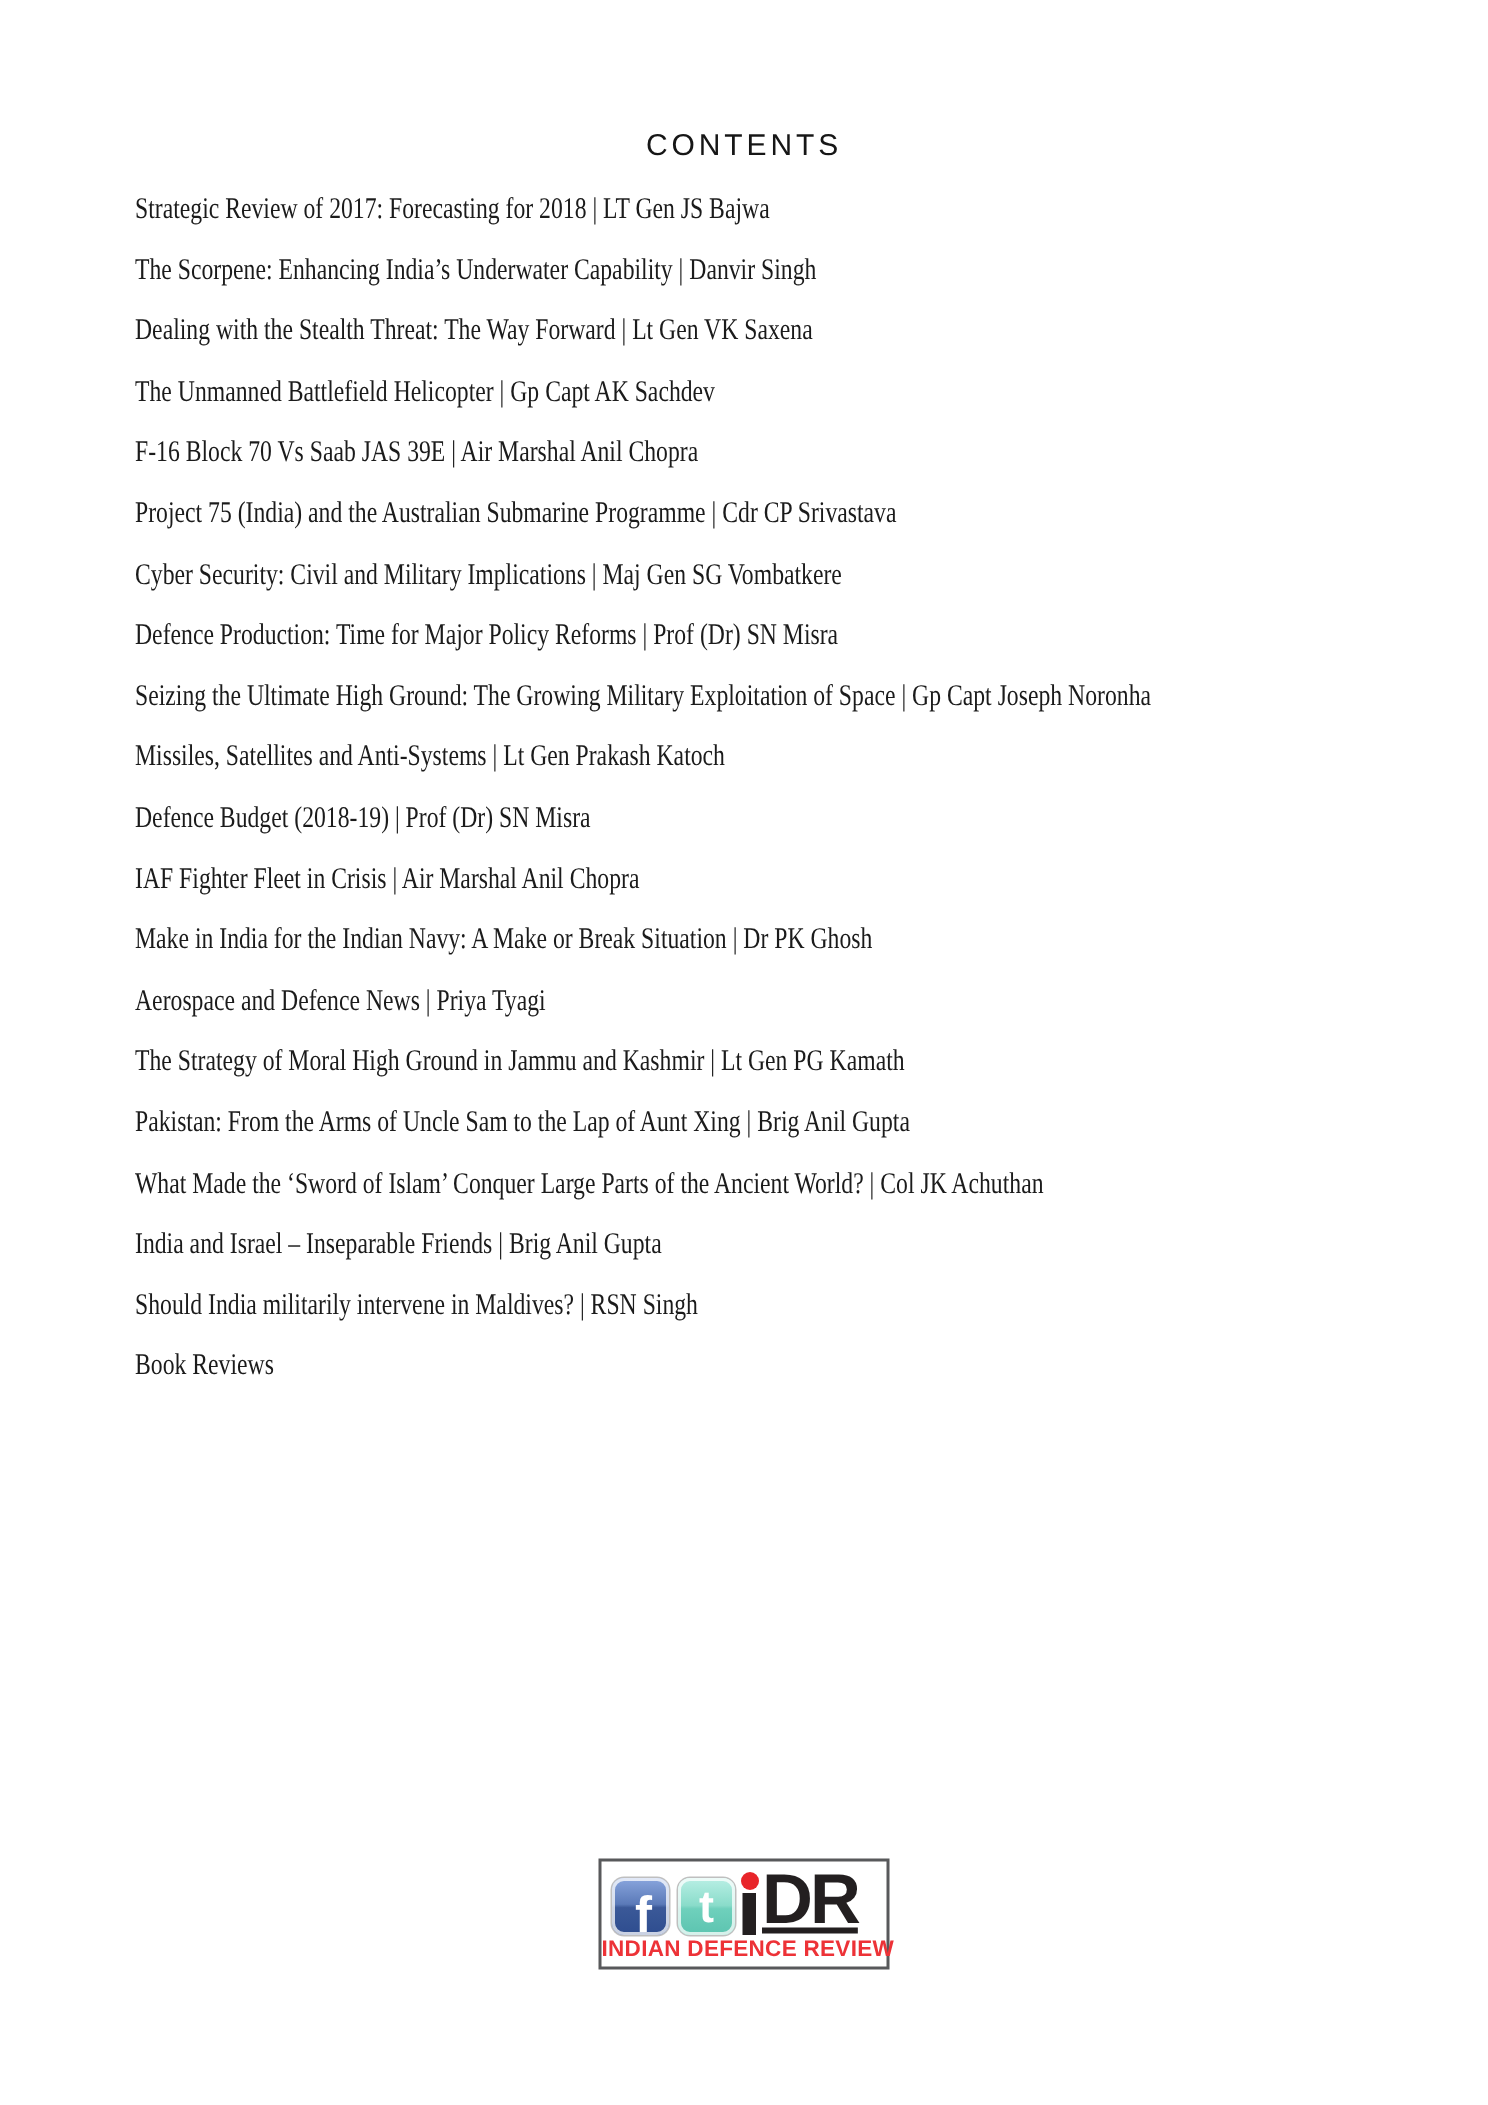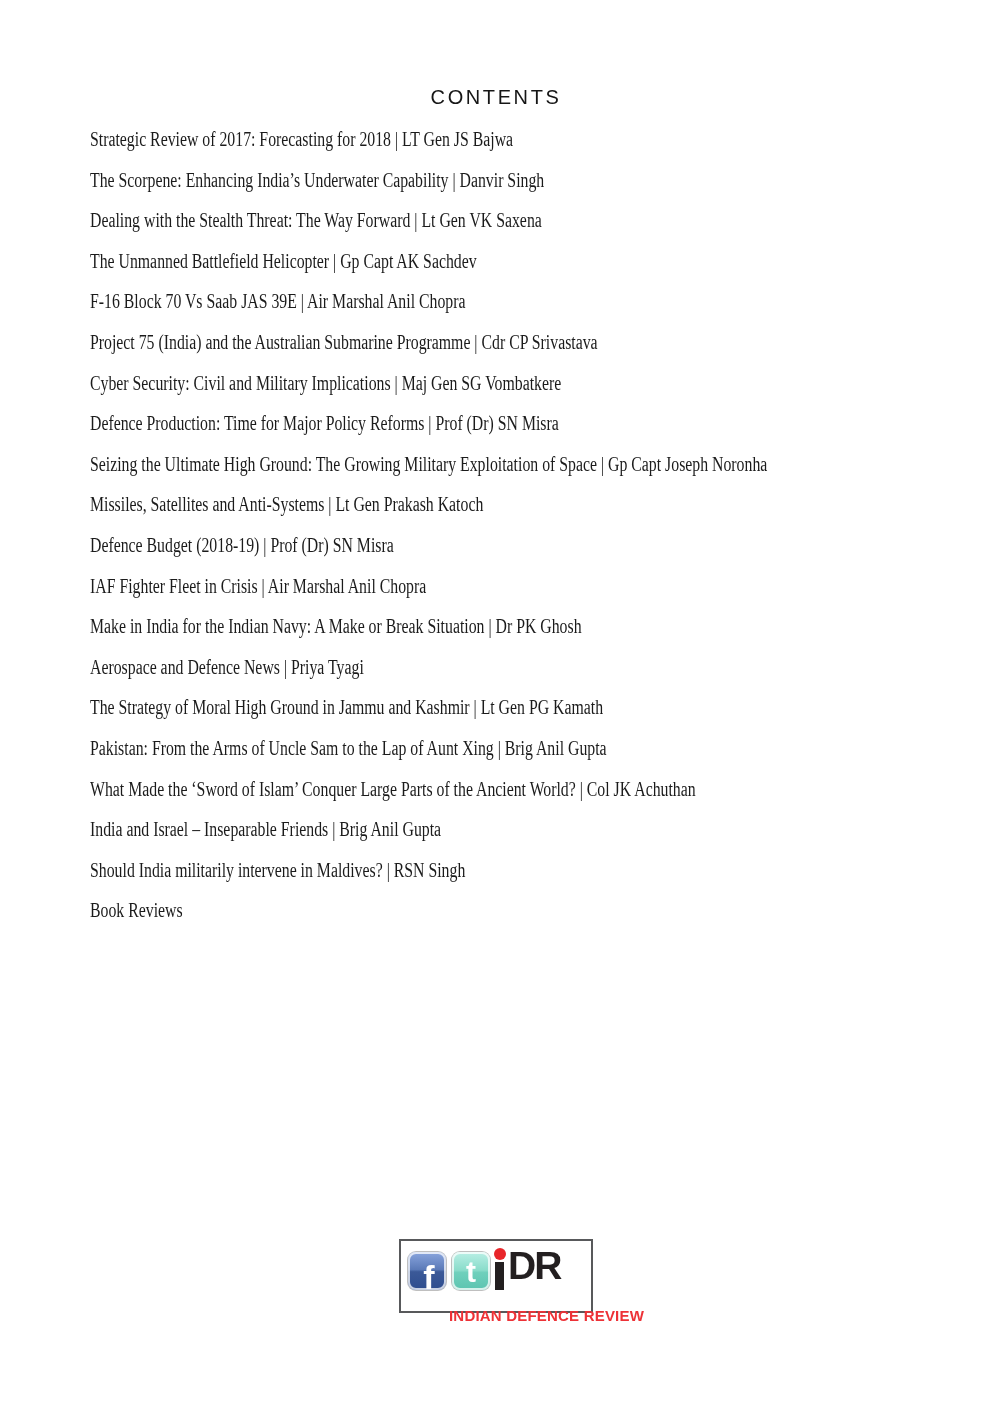--- a/index.html
+++ b/index.html
@@ -116,37 +116,37 @@
     top: 0;
     width: 12px;
     height: 12px;
     border-radius: 50%;
     background: #e8252a;
   }
   .idr-dr {
     display: block;
     font-family: "Liberation Sans", sans-serif;
     font-weight: 700;
-    font-size: 39px;
+    font-size: 47px;
     line-height: 58px;
     letter-spacing: -2px;
     color: #231f20;
     margin-top: -11px;
+    text-decoration: underline;
   }
   .tagline {
-    margin-top: 19px;
+    margin-top: 3px;
     text-align: center;
     font-family: "Liberation Sans", sans-serif;
     font-weight: 700;
     font-size: 15px;
     line-height: 14px;
     letter-spacing: 0.2px;
     color: #ed3237;
     white-space: nowrap;
-    padding-left: 48px;
   }
 </style>
 </head>
 <body>
 
 <div class="page">
 
   <h1 class="title">CONTENTS</h1>
 
   <div class="toc" id="toc-list">

